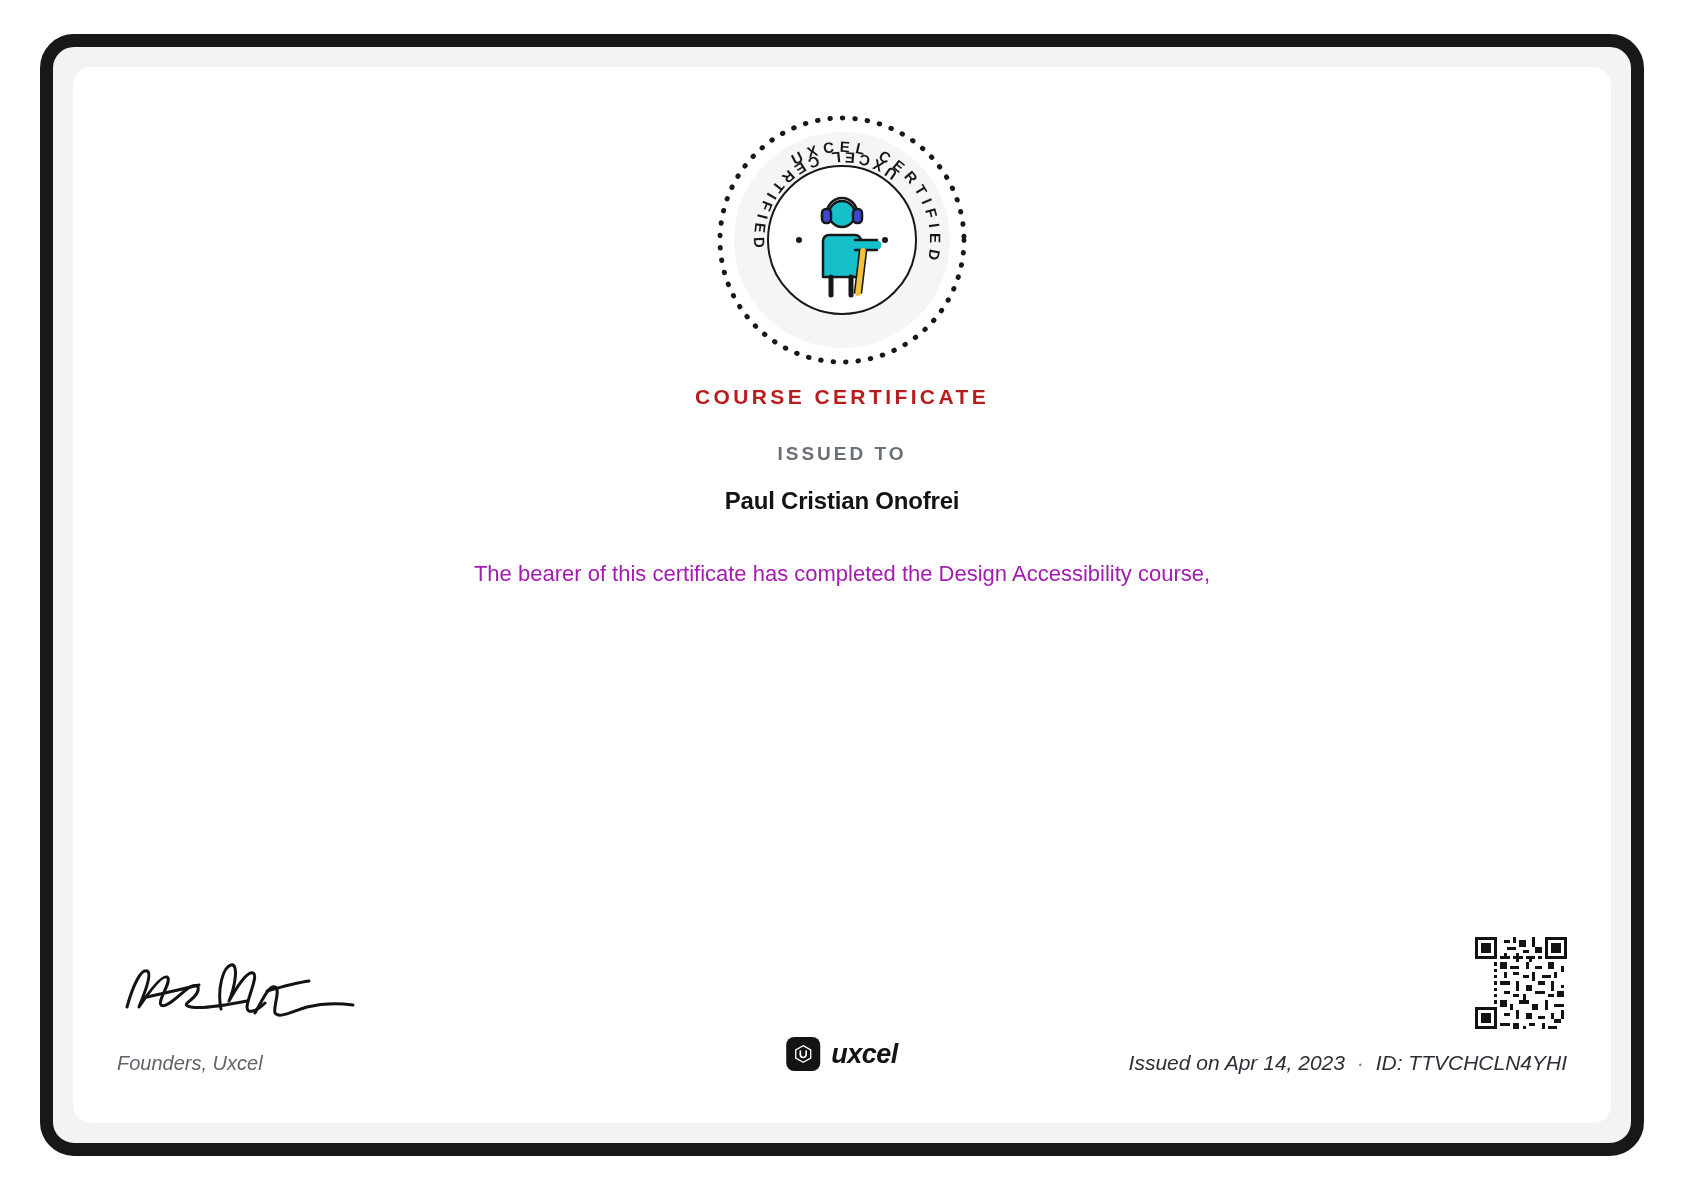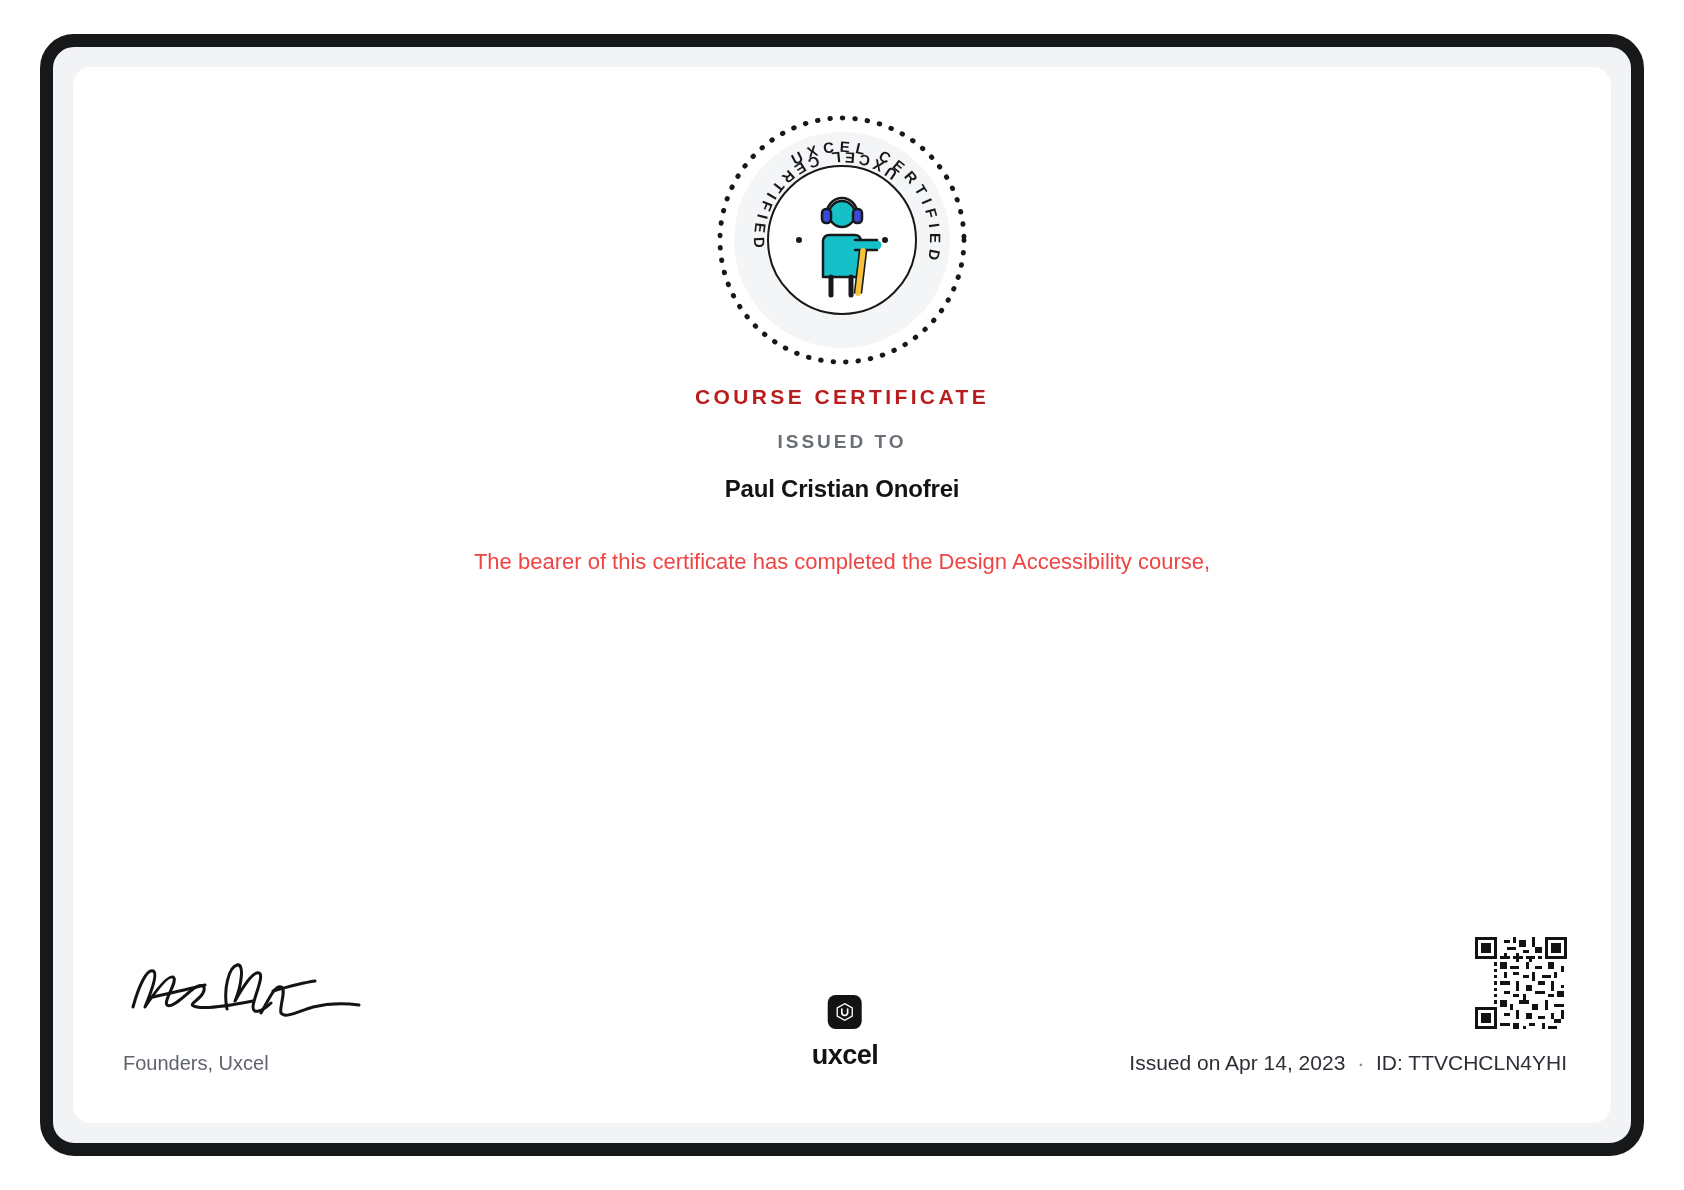--- a/index.html
+++ b/index.html
@@ -68,54 +68,55 @@
     margin-top: 22px;
     font-size: 86px;
     font-weight: bold;
     color: #111315;
     letter-spacing: -1.6px;
     line-height: 1.05;
     text-align: center;
   }
 
   .issued-to-label {
-    margin-top: 22px;
+    margin-top: 34px;
     font-size: 19px;
     font-weight: bold;
     letter-spacing: 3px;
     color: #6b6f76;
     text-transform: uppercase;
   }
 
   .recipient {
     margin-top: 22px;
     font-size: 24px;
     font-weight: bold;
     color: #111315;
     letter-spacing: -0.2px;
     text-align: center;
   }
 
   .blurb {
     margin-top: 40px;
     font-size: 22px;
     line-height: 1.75;
-    color: #ef4444;
+    color: #a21caf;
     text-align: center;
     max-width: 900px;
   }
   .blurb div { white-space: nowrap; }
 
   
   .footer {
     position: absolute;
-    left: 6px;
+    left: 0;
     right: 0;
     bottom: 36px;
     height: 170px;
+    font-style: italic;
   }
 
   .signatures {
     position: absolute;
     left: 44px;
     bottom: 52px;
     width: 300px;
     height: 90px;
   }
   .founders-label {
@@ -127,21 +128,20 @@
   }
 
   .brand {
     position: absolute;
     left: 50%;
     transform: translateX(-50%);
     bottom: 16px;
     display: flex;
     align-items: center;
     gap: 11px;
-    flex-direction: column;
   }
   .brand-mark {
     width: 34px;
     height: 34px;
     background: #111315;
     border-radius: 8px;
     display: flex;
     align-items: center;
     justify-content: center;
   }

